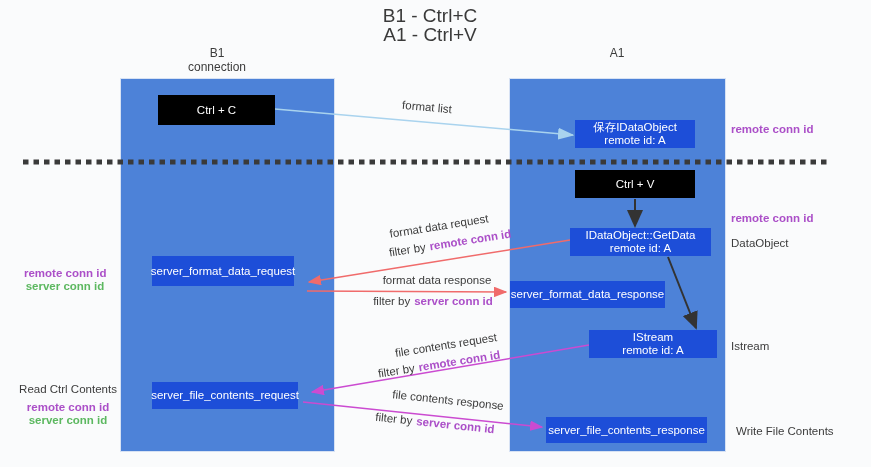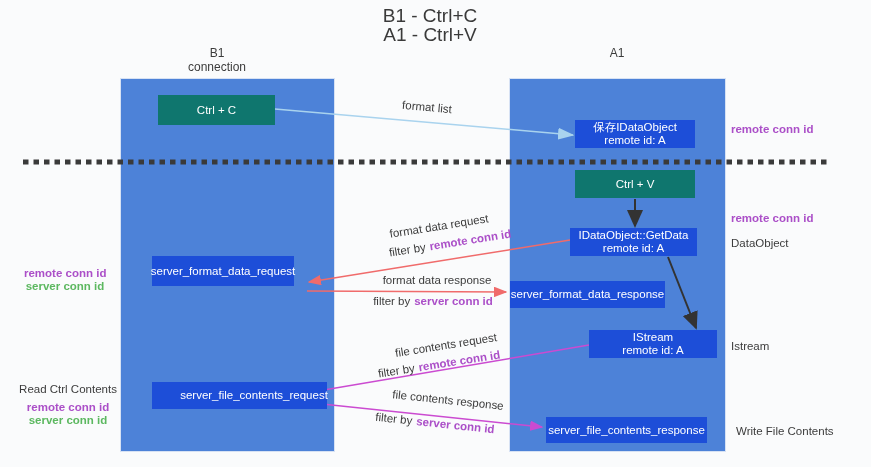--- a/index.html
+++ b/index.html
@@ -22,21 +22,21 @@
     top:78px; height:374px; background:#4d82d8;
     border:1px solid #d7e2f4; box-sizing:border-box;
   }
   svg.overlay { position:absolute; left:0; top:0; z-index:2; pointer-events:none; }
   .node {
     position:absolute; z-index:3;
     display:flex; flex-direction:column; align-items:center; justify-content:center;
     color:#ffffff; font-size:11.5px; line-height:13px; text-align:center;
   }
   .orange { background:#1d4ed8; }
-  .green  { background:#0f766e; }
+  .green  { background:#000000; }
   .edge-label {
     position:absolute; z-index:4; white-space:nowrap;
     font-size:11.5px; color:#3c3c3c;
   }
   .margin-label {
     position:absolute; z-index:4; white-space:nowrap;
     font-size:11.5px; color:#3c3c3c;
   }
   .purple { color:#ab4fc8; font-weight:bold; }
   .greentxt { color:#5cb860; font-weight:bold; }
@@ -98,39 +98,39 @@
 
 <div class="node orange" style="left:575px;top:120px;width:120px;height:28px;">
   <div>保存IDataObject</div>
   <div>remote id: A</div>
 </div>
 
 <div class="node green" style="left:575px;top:170px;width:120px;height:28px;">
   <div>Ctrl + V</div>
 </div>
 
-<div class="node orange" style="left:570px;top:228px;width:127px;height:28px;">
+<div class="node orange" style="left:570px;top:228px;width:141px;height:28px;">
   <div>IDataObject::GetData</div>
   <div>remote id: A</div>
 </div>
 
 <div class="node orange" style="left:152px;top:256px;width:142px;height:30px;">
   <div>server_format_data_request</div>
 </div>
 
 <div class="node orange" style="left:510px;top:281px;width:155px;height:27px;">
   <div>server_format_data_response</div>
 </div>
 
 <div class="node orange" style="left:589px;top:330px;width:128px;height:28px;">
   <div>IStream</div>
   <div>remote id: A</div>
 </div>
 
-<div class="node orange" style="left:152px;top:382px;width:146px;height:27px;padding-left:29px;">
+<div class="node orange" style="left:152px;top:382px;width:146px;height:27px;">
   <div>server_file_contents_request</div>
 </div>
 
 <div class="node orange" style="left:546px;top:417px;width:161px;height:26px;">
   <div>server_file_contents_response</div>
 </div>
 
 <div class="edge-label" style="left:427px;top:107px;transform:translate(-50%,-50%) rotate(5deg);">format list</div>
 
 <div class="edge-label" style="left:439px;top:226px;transform:translate(-50%,-50%) rotate(-9deg);">format data request</div>

